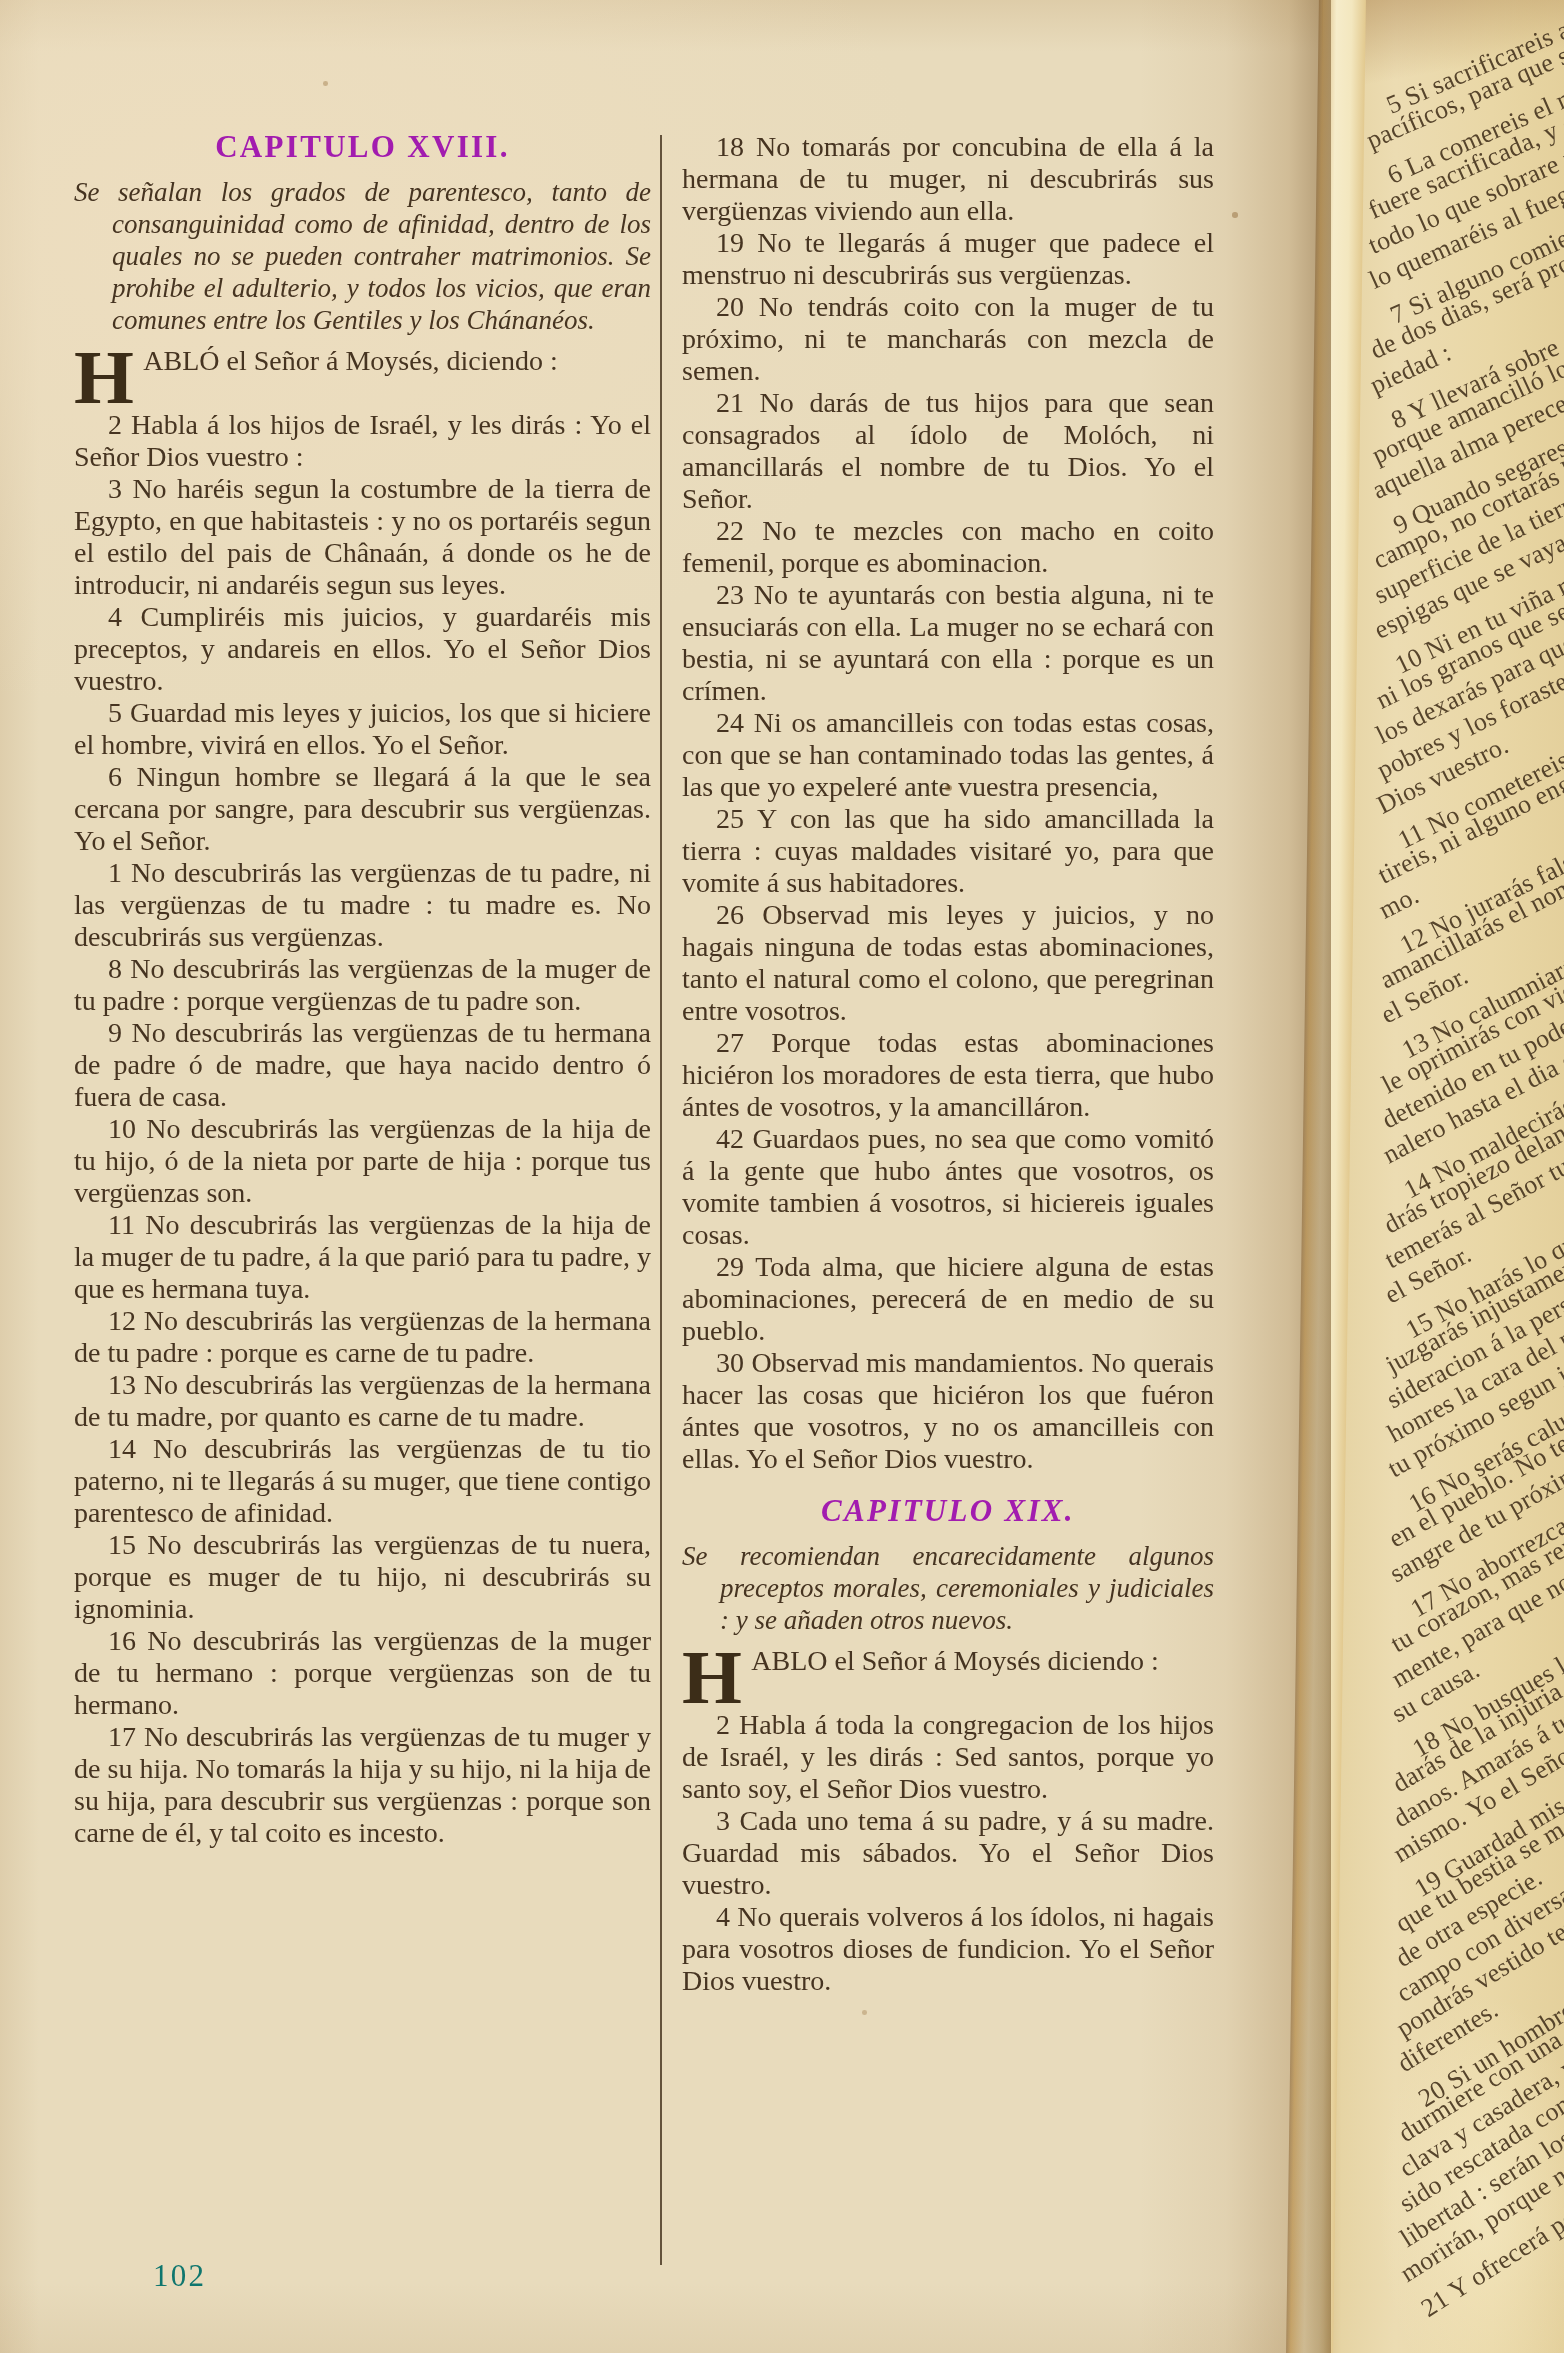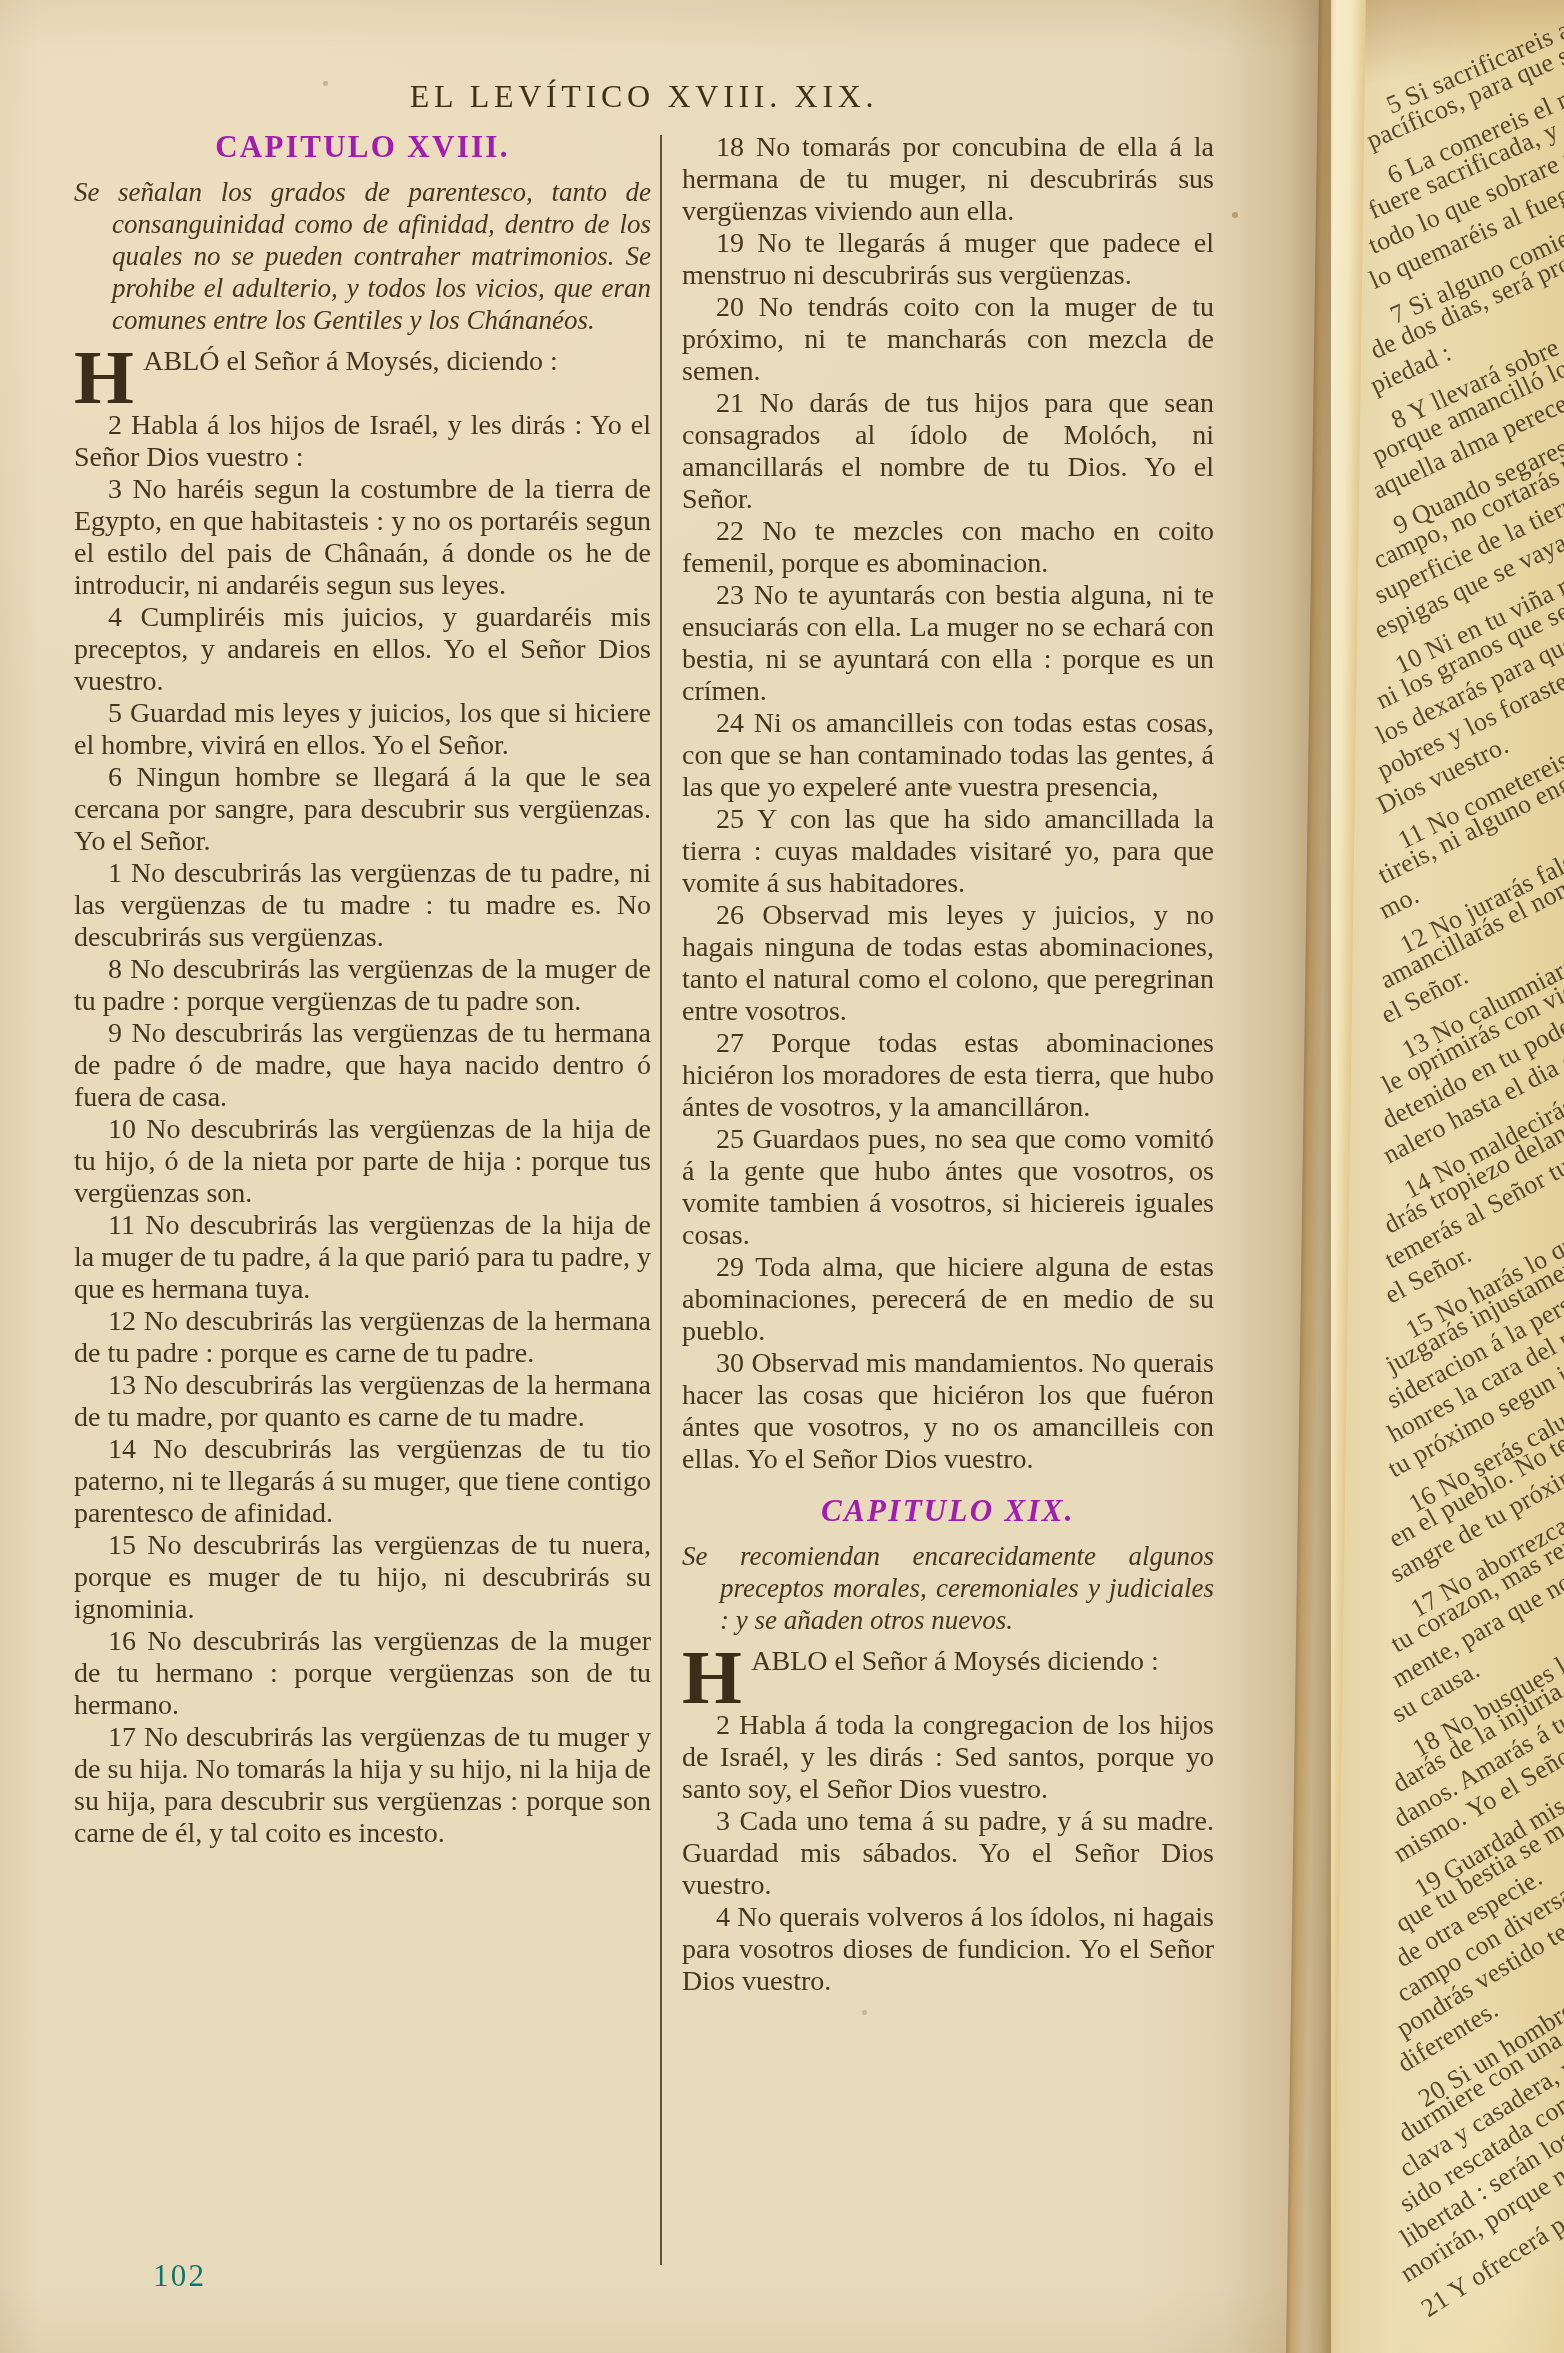--- a/index.html
+++ b/index.html
@@ -158,21 +158,20 @@
       <span class="frag" style="top: 2191px; left: 1402px; transform: rotate(-32.07deg);">sido rescatada con</span>
       <span class="frag" style="top: 2226px; left: 1403px; transform: rotate(-32.21deg);">libertad : serán los</span>
       <span class="frag" style="top: 2261px; left: 1403px; transform: rotate(-32.36deg);">morirán, porque no</span>
       <span class="frag" style="top: 2296px; left: 1424px; transform: rotate(-32.5deg);">21 Y ofrecerá po</span>
     </div>
   <div class="fore-edge"></div>
   <div class="gutter-shadow"></div>
 
   <div class="page-content">
 
-    <div class="running-head">EL LEVÍTICO XVIII. XIX.</div>
 
     <div class="column-divider"></div>
 
     <div class="col col-left">
       <h2 class="chapter-heading">CAPITULO XVIII.</h2>
       <p class="summary">Se señalan los grados de parentesco, tanto de consanguinidad como de afinidad, dentro de los quales no se pueden contraher matrimonios. Se prohibe el adulterio, y todos los vicios, que eran comunes entre los Gentiles y los Chánanéos.</p>
       <p class="opener">
         <span class="dropcap">H</span><span>ABLÓ el Señor á Moysés, dicien­do :</span>
       </p>
       <div id="ch18-verses">
@@ -200,21 +199,21 @@
           <p class="verse">18 No tomarás por concubina de ella á la hermana de tu muger, ni descubrirás sus vergüenzas viviendo aun ella.</p>
           <p class="verse">19 No te llegarás á muger que padece el menstruo ni descubrirás sus vergüenzas.</p>
           <p class="verse">20 No tendrás coito con la muger de tu próximo, ni te mancharás con mezcla de semen.</p>
           <p class="verse">21 No darás de tus hijos para que sean consagrados al ídolo de Molóch, ni amancillarás el nombre de tu Dios. Yo el Señor.</p>
           <p class="verse">22 No te mezcles con macho en coito femenil, porque es abominacion.</p>
           <p class="verse">23 No te ayuntarás con bestia alguna, ni te ensuciarás con ella. La muger no se echará con bestia, ni se ayuntará con ella : porque es un crímen.</p>
           <p class="verse">24 Ni os amancilleis con todas estas cosas, con que se han contaminado todas las gentes, á las que yo expeleré ante vuestra presencia,</p>
           <p class="verse">25 Y con las que ha sido amancillada la tierra : cuyas maldades visitaré yo, para que vomite á sus habitadores.</p>
           <p class="verse">26 Observad mis leyes y juicios, y no hagais ninguna de todas estas abominaciones, tanto el natural como el colono, que peregrinan entre vosotros.</p>
           <p class="verse">27 Porque todas estas abominaciones hiciéron los moradores de esta tierra, que hubo ántes de vosotros, y la amancilláron.</p>
-          <p class="verse">25 Guardaos pues, no sea que como vomitó á la gente que hubo ántes que vosotros, os vomite tambien á vosotros, si hiciereis iguales cosas.</p>
+          <p class="verse">42 Guardaos pues, no sea que como vomitó á la gente que hubo ántes que vosotros, os vomite tambien á vosotros, si hiciereis iguales cosas.</p>
           <p class="verse">29 Toda alma, que hiciere alguna de estas abominaciones, perecerá de en medio de su pueblo.</p>
           <p class="verse">30 Observad mis mandamientos. No querais hacer las cosas que hiciéron los que fuéron ántes que vosotros, y no os amancilleis con ellas. Yo el Señor Dios vuestro.</p>
         </div>
       <h2 class="chapter-heading second">CAPITULO XIX.</h2>
       <p class="summary">Se recomiendan encarecidamente algunos preceptos morales, ceremoniales y judiciales : y se añaden otros nuevos.</p>
       <p class="opener">
         <span class="dropcap">H</span><span>ABLO el Señor á Moysés di­ciendo :</span>
       </p>
       <div id="ch19-verses">
           <p class="verse">2 Habla á toda la congregacion de los hijos de Israél, y les dirás : Sed santos, porque yo santo soy, el Señor Dios vuestro.</p>

